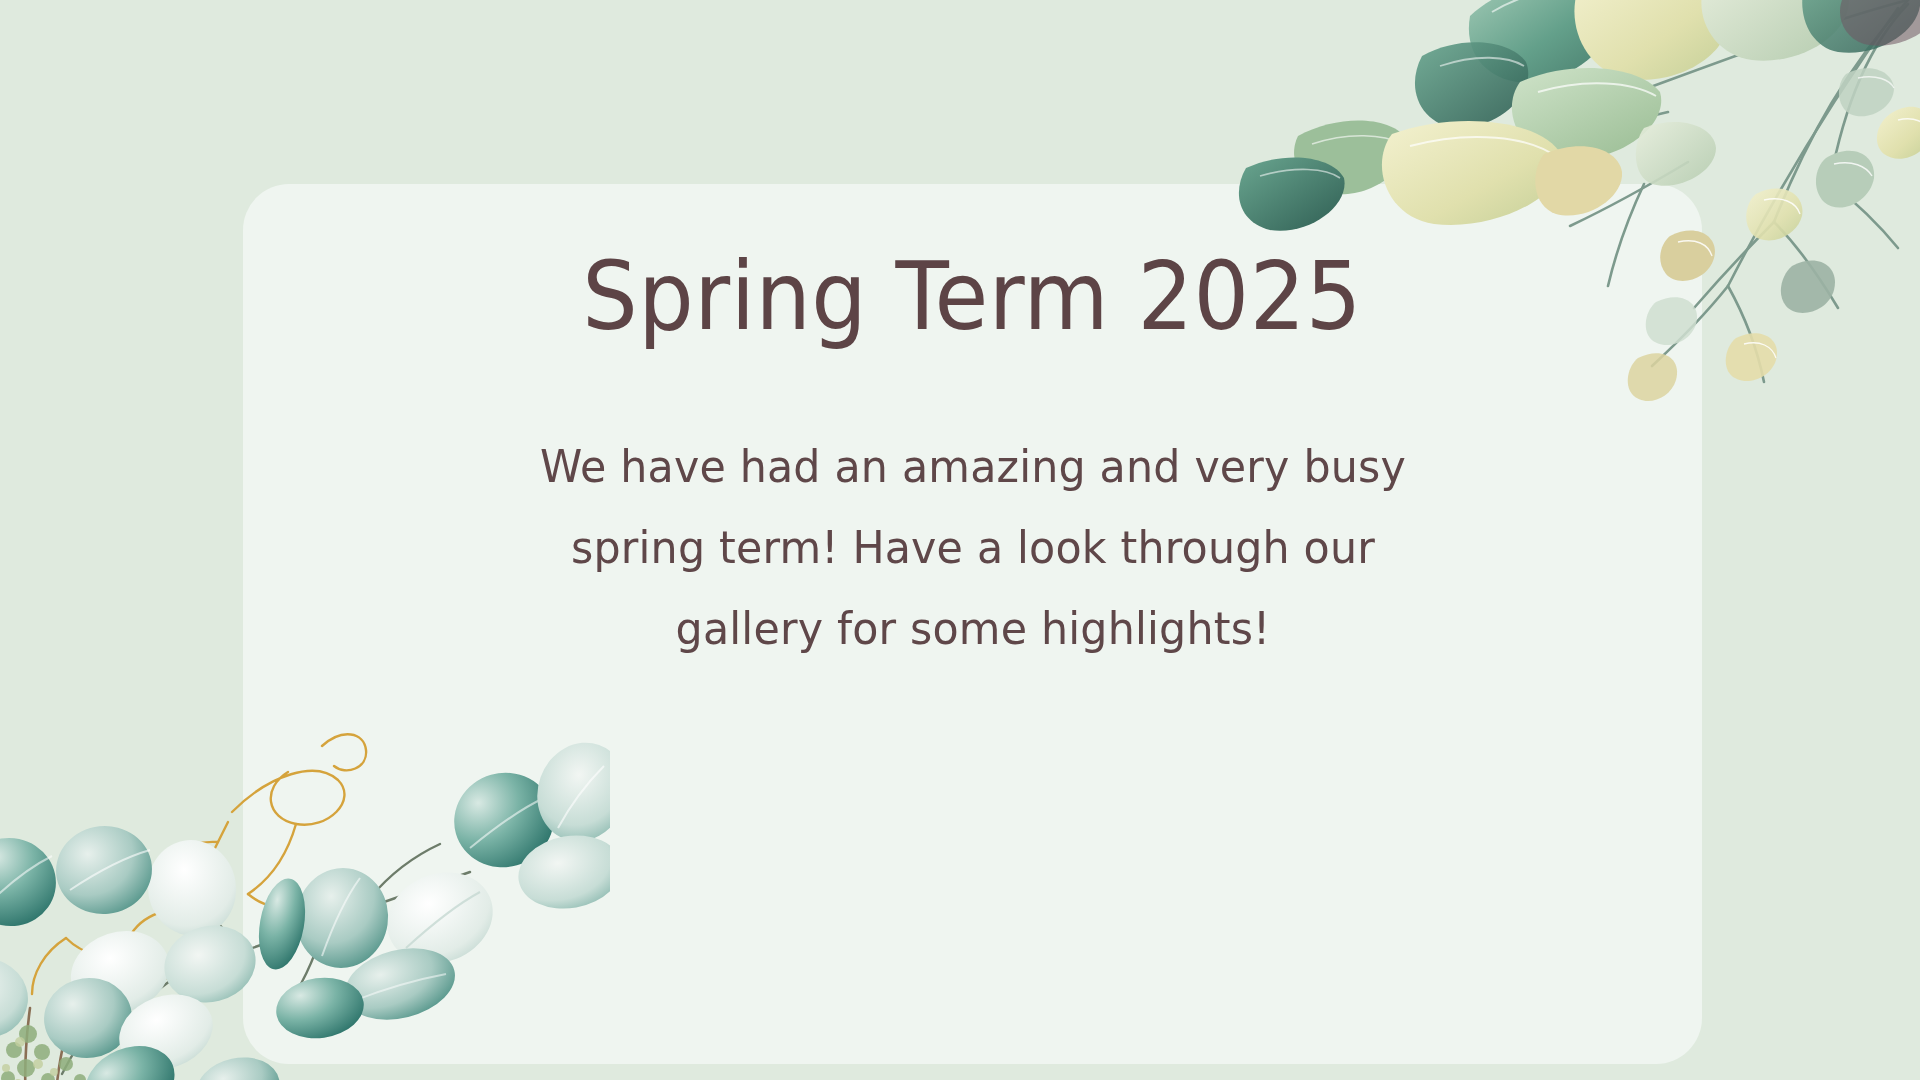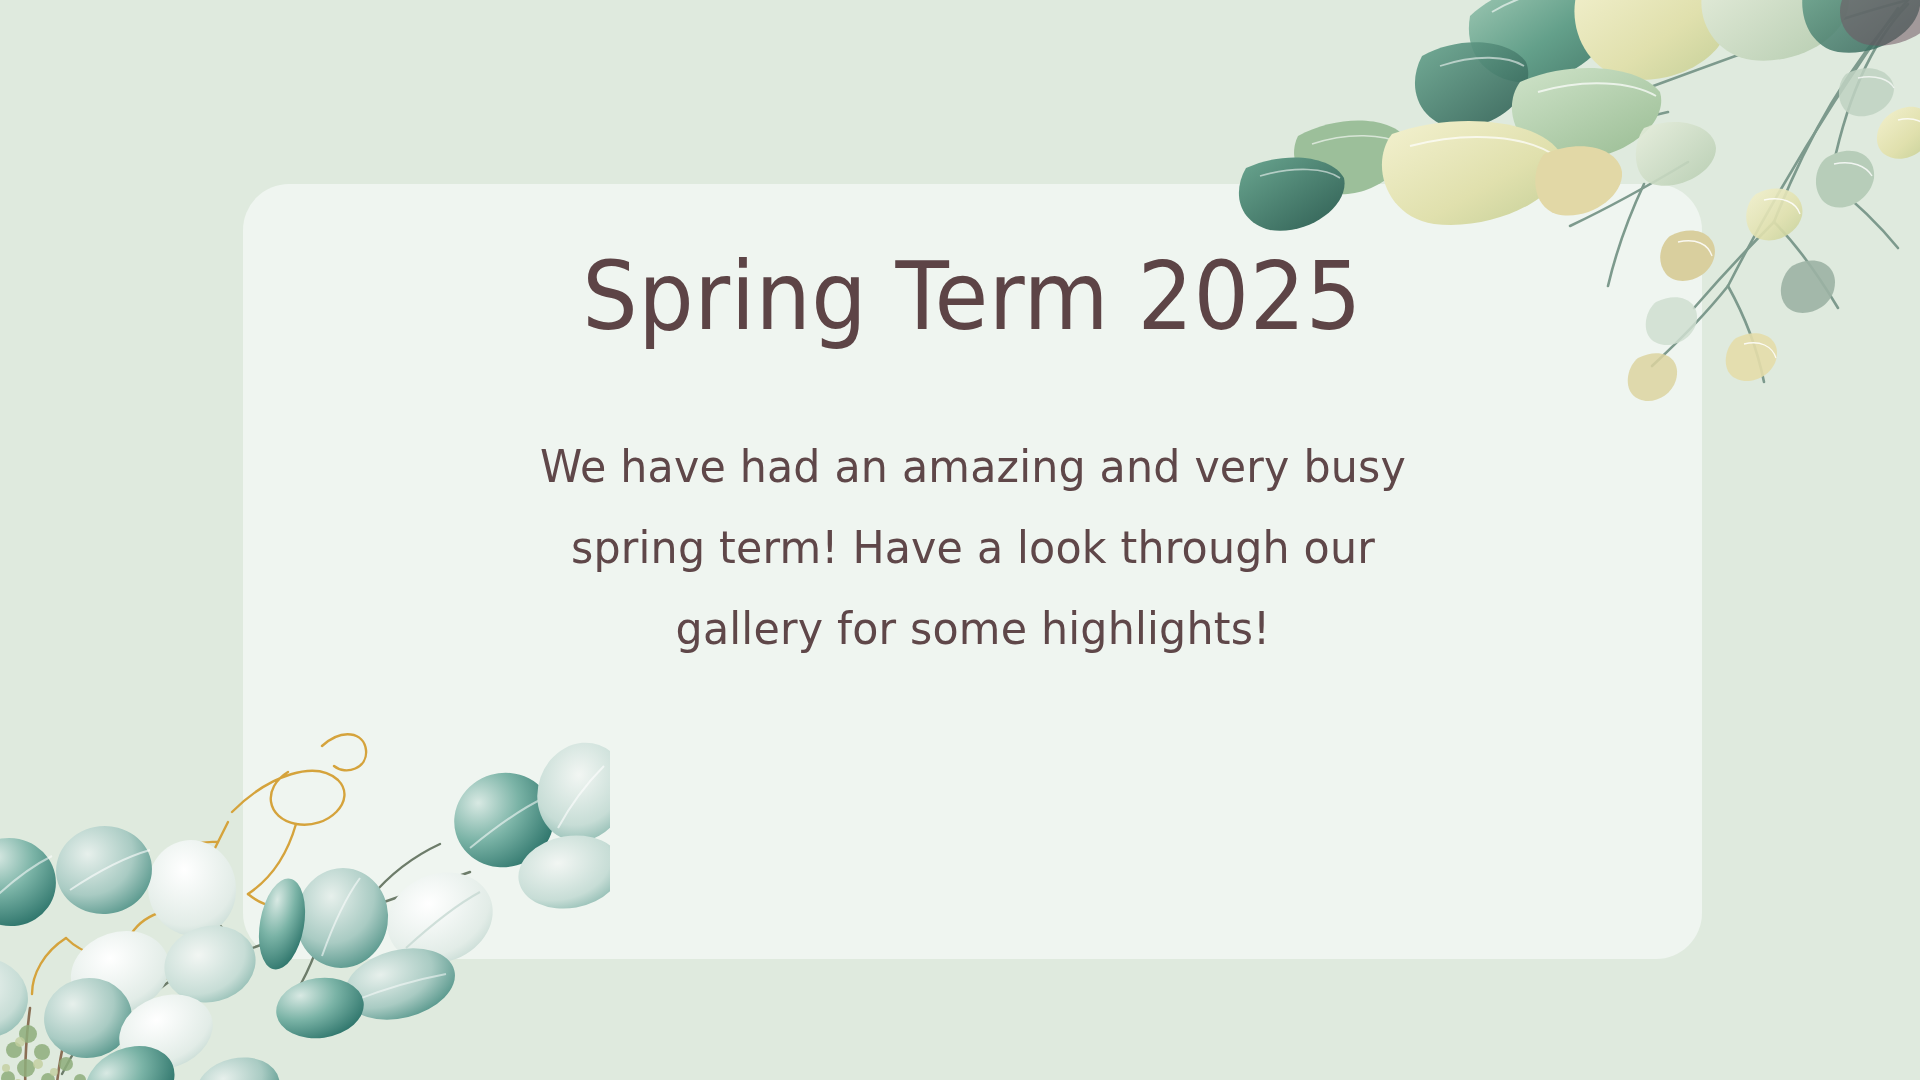--- a/index.html
+++ b/index.html
@@ -22,21 +22,21 @@
     background: #dfeade;
     overflow: hidden;
   }
 
   
   #card {
     position: absolute;
     left: 243px;
     top: 184px;
     width: 1459px;
-    height: 775px;
+    height: 880px;
     background: #eff5f0;
     border-radius: 46px;
     z-index: 2;
   }
 
   #card-inner {
     position: absolute;
     left: 0;
     top: 0;
     width: 100%;

